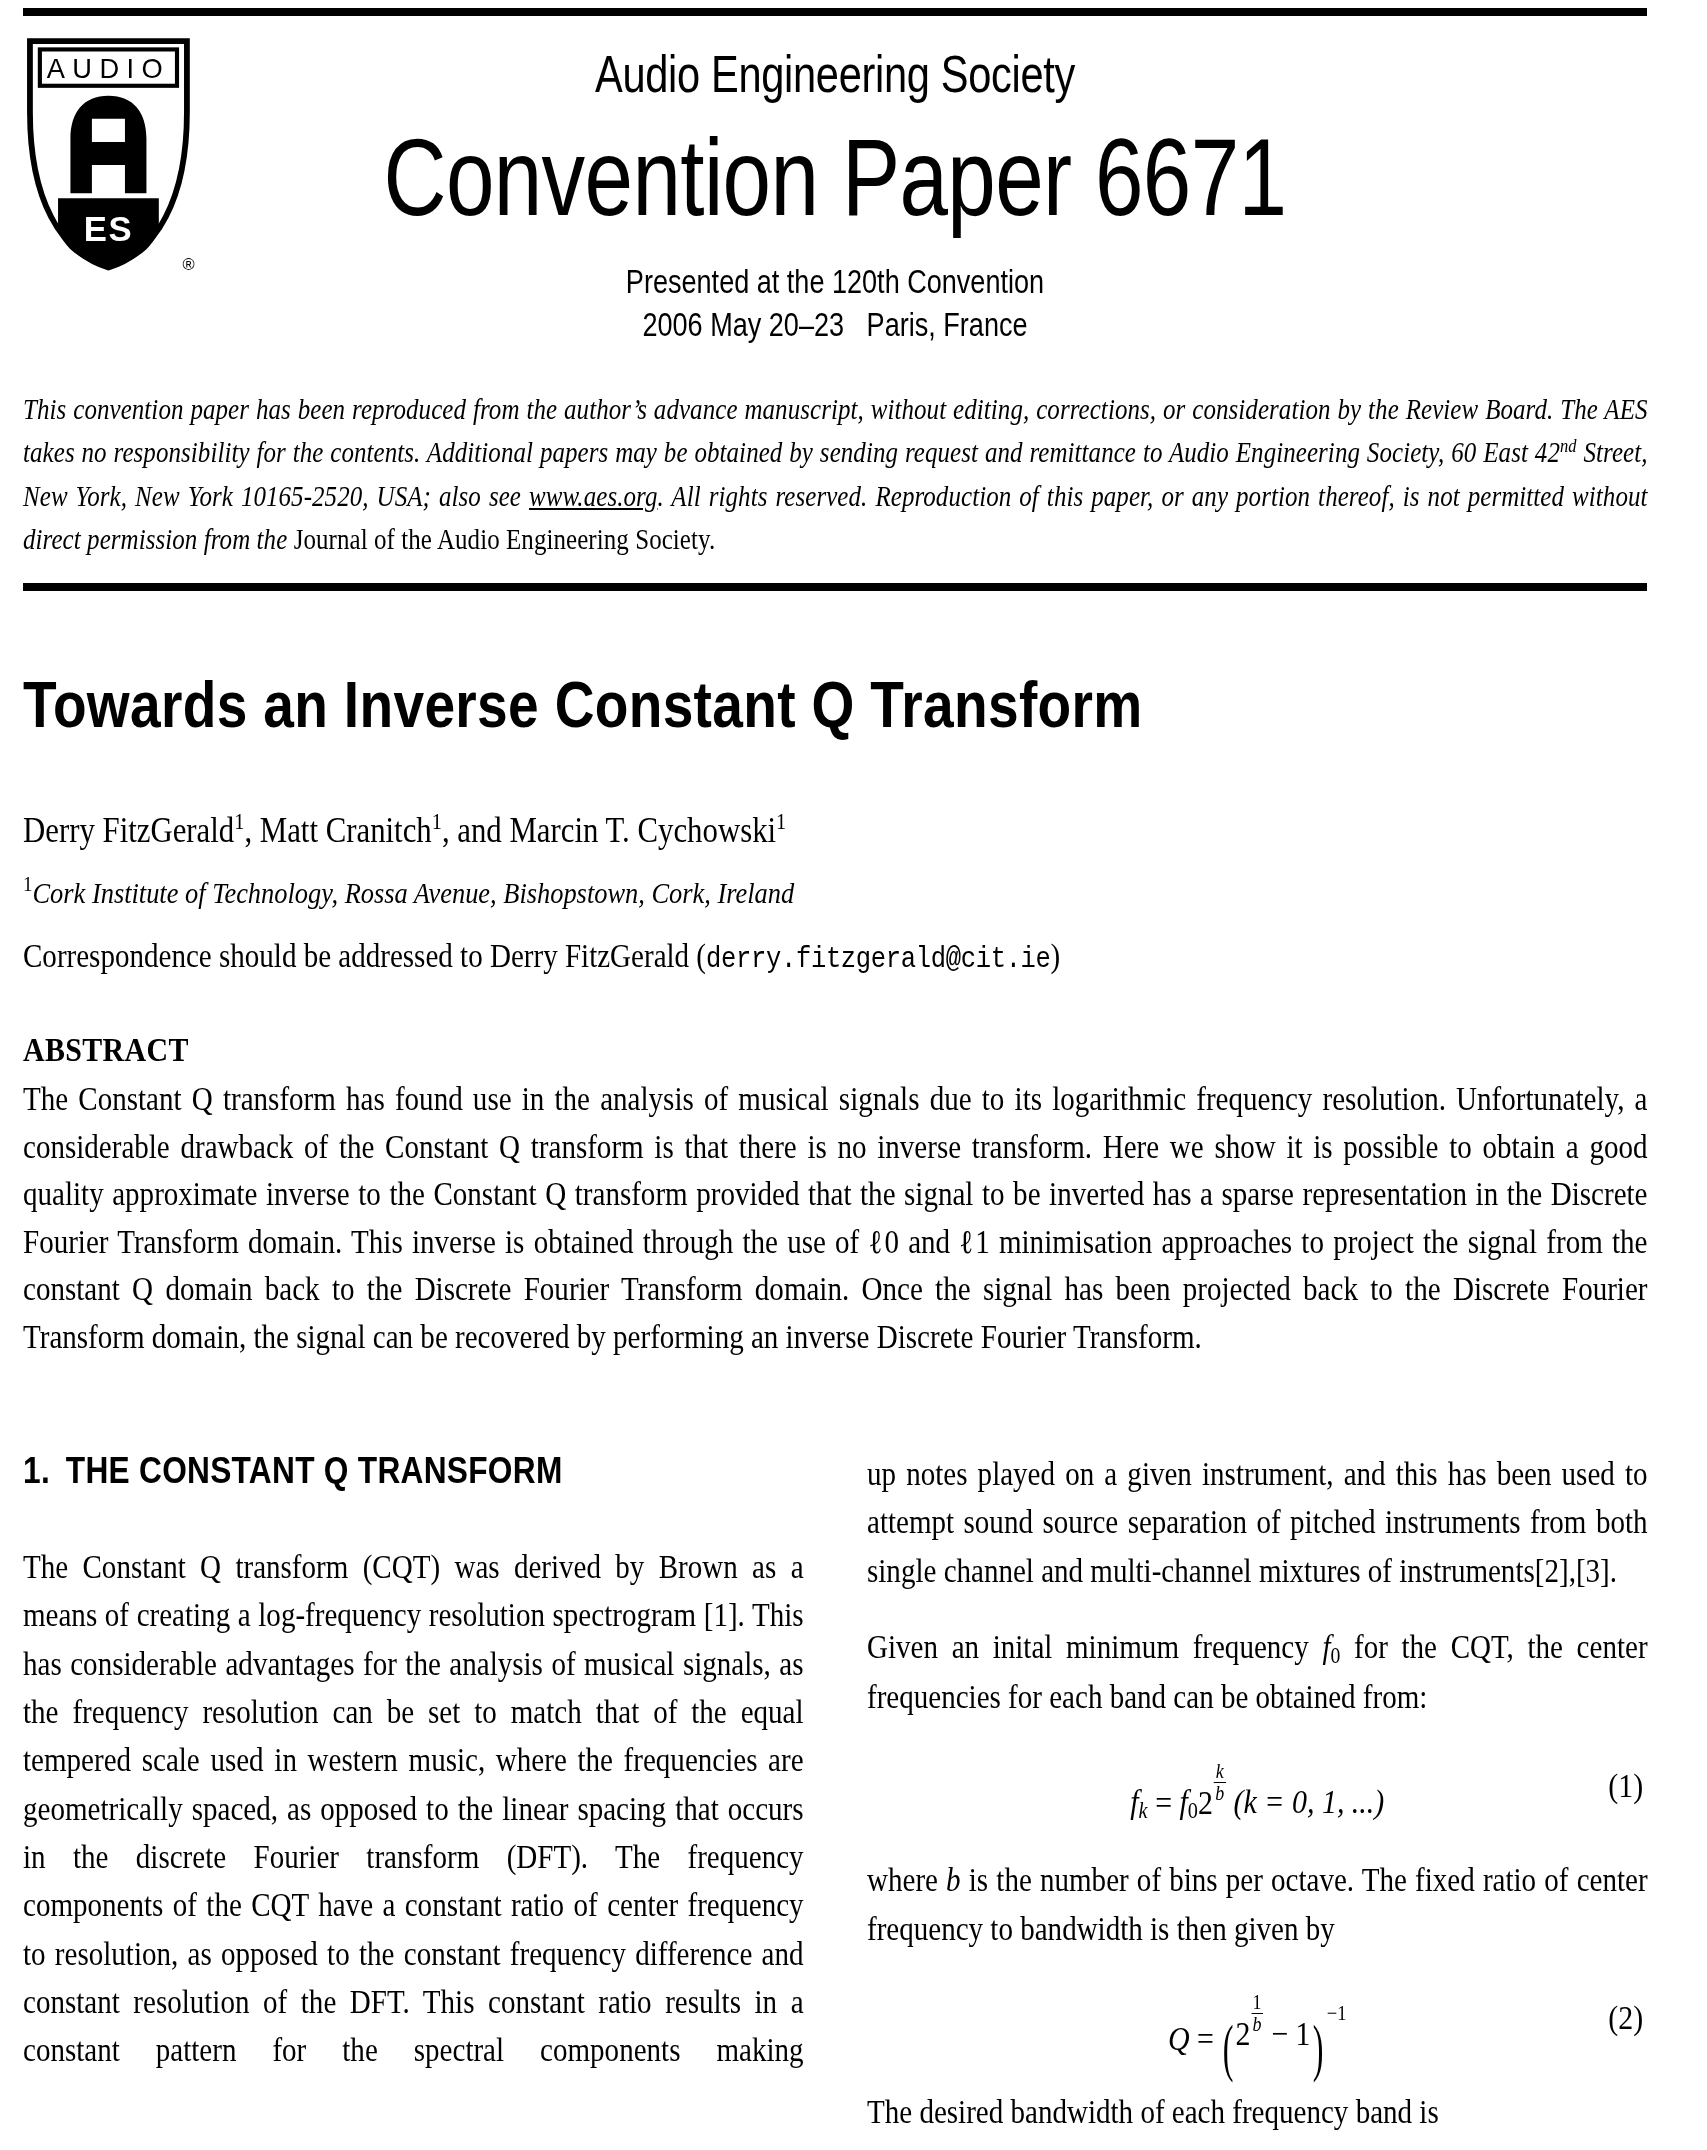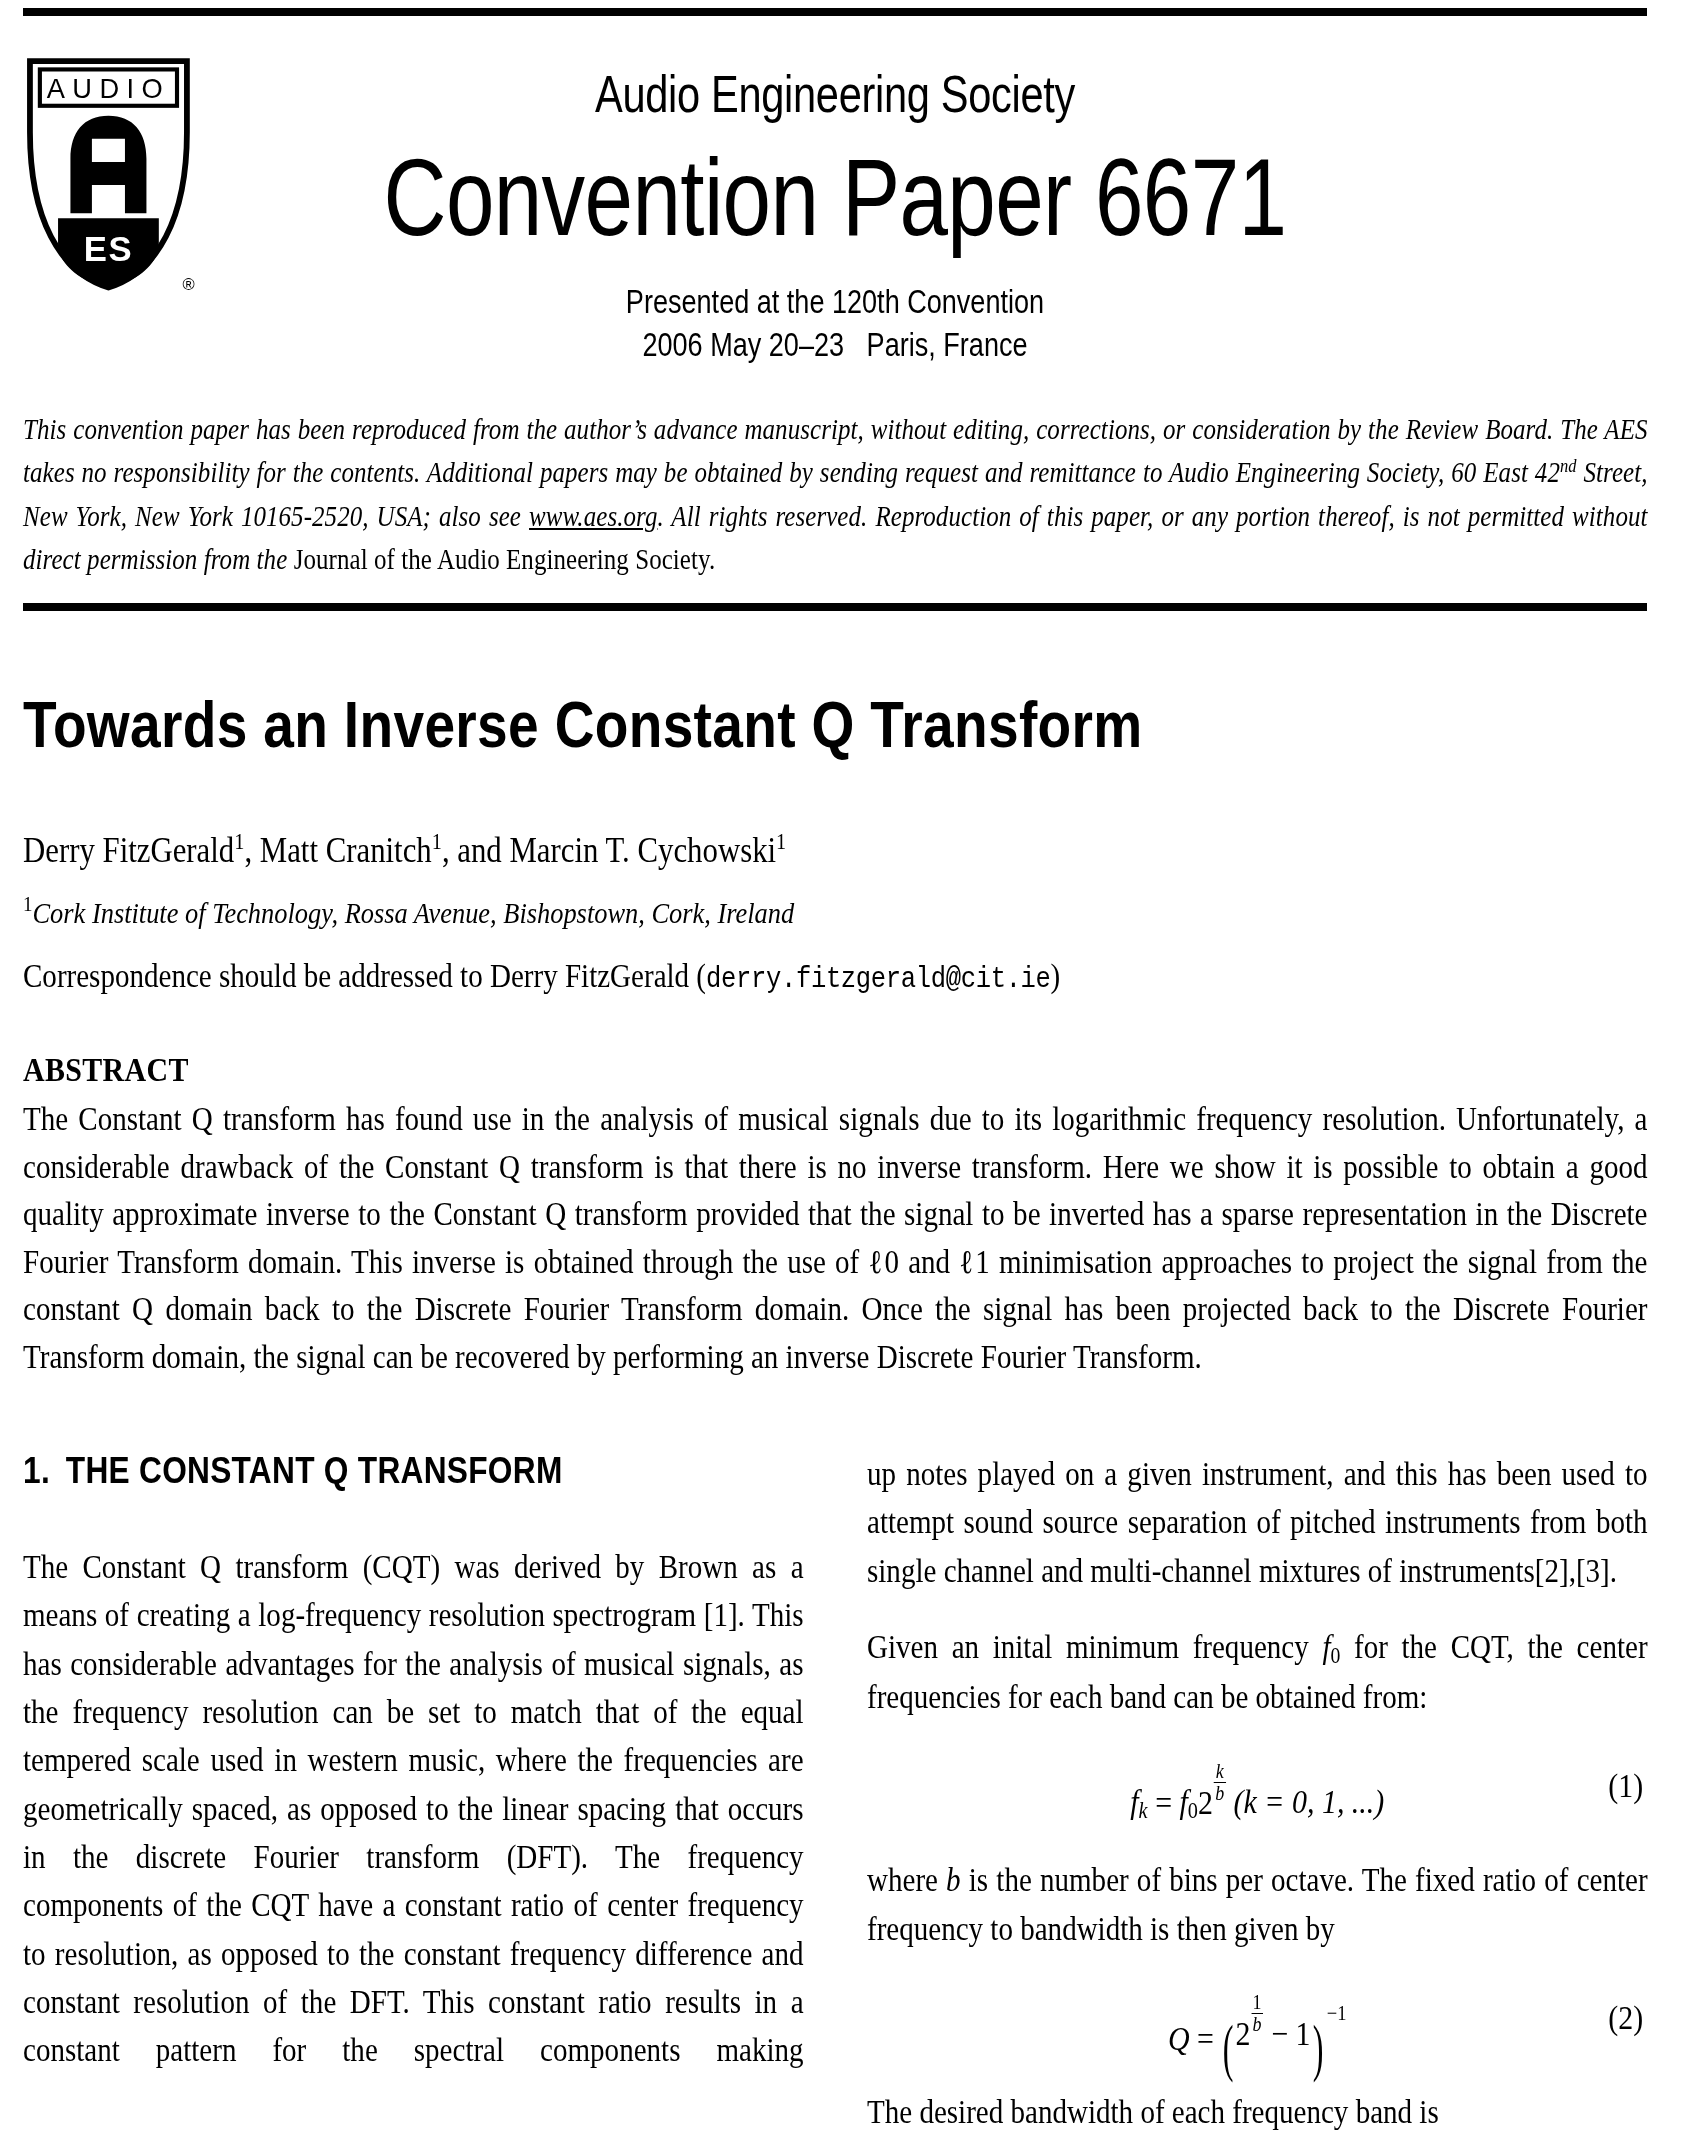--- a/index.html
+++ b/index.html
@@ -41,21 +41,20 @@
     height: 7.4px;
     background: #000;
     margin-top: 21.5px;
     width: 1624px;
   }
 
   
   .masthead {
     position: relative;
     height: 339px;
-    margin-top: 20px;
   }
   .logo-wrap {
     position: absolute;
     left: 1.7px;
     top: 20px;
     width: 190px;
     height: 240px;
   }
   .society-name {
     font-family: "Liberation Sans", "DejaVu Sans", sans-serif;

